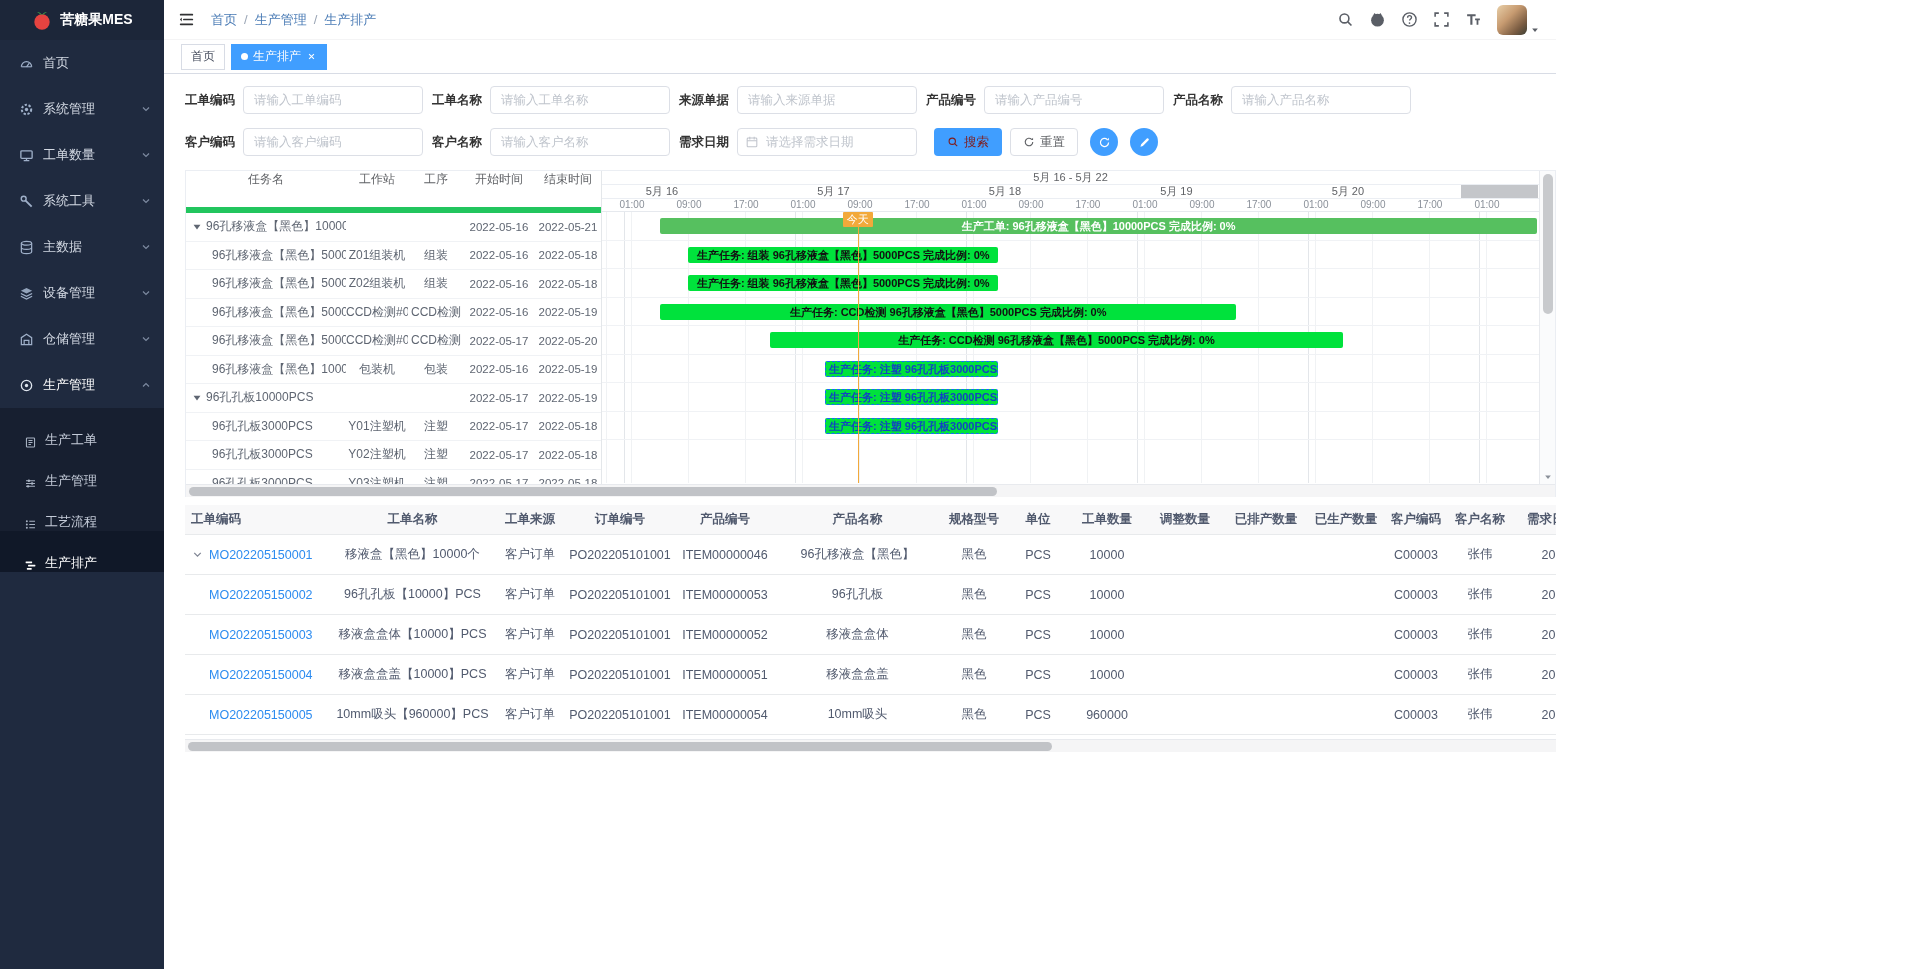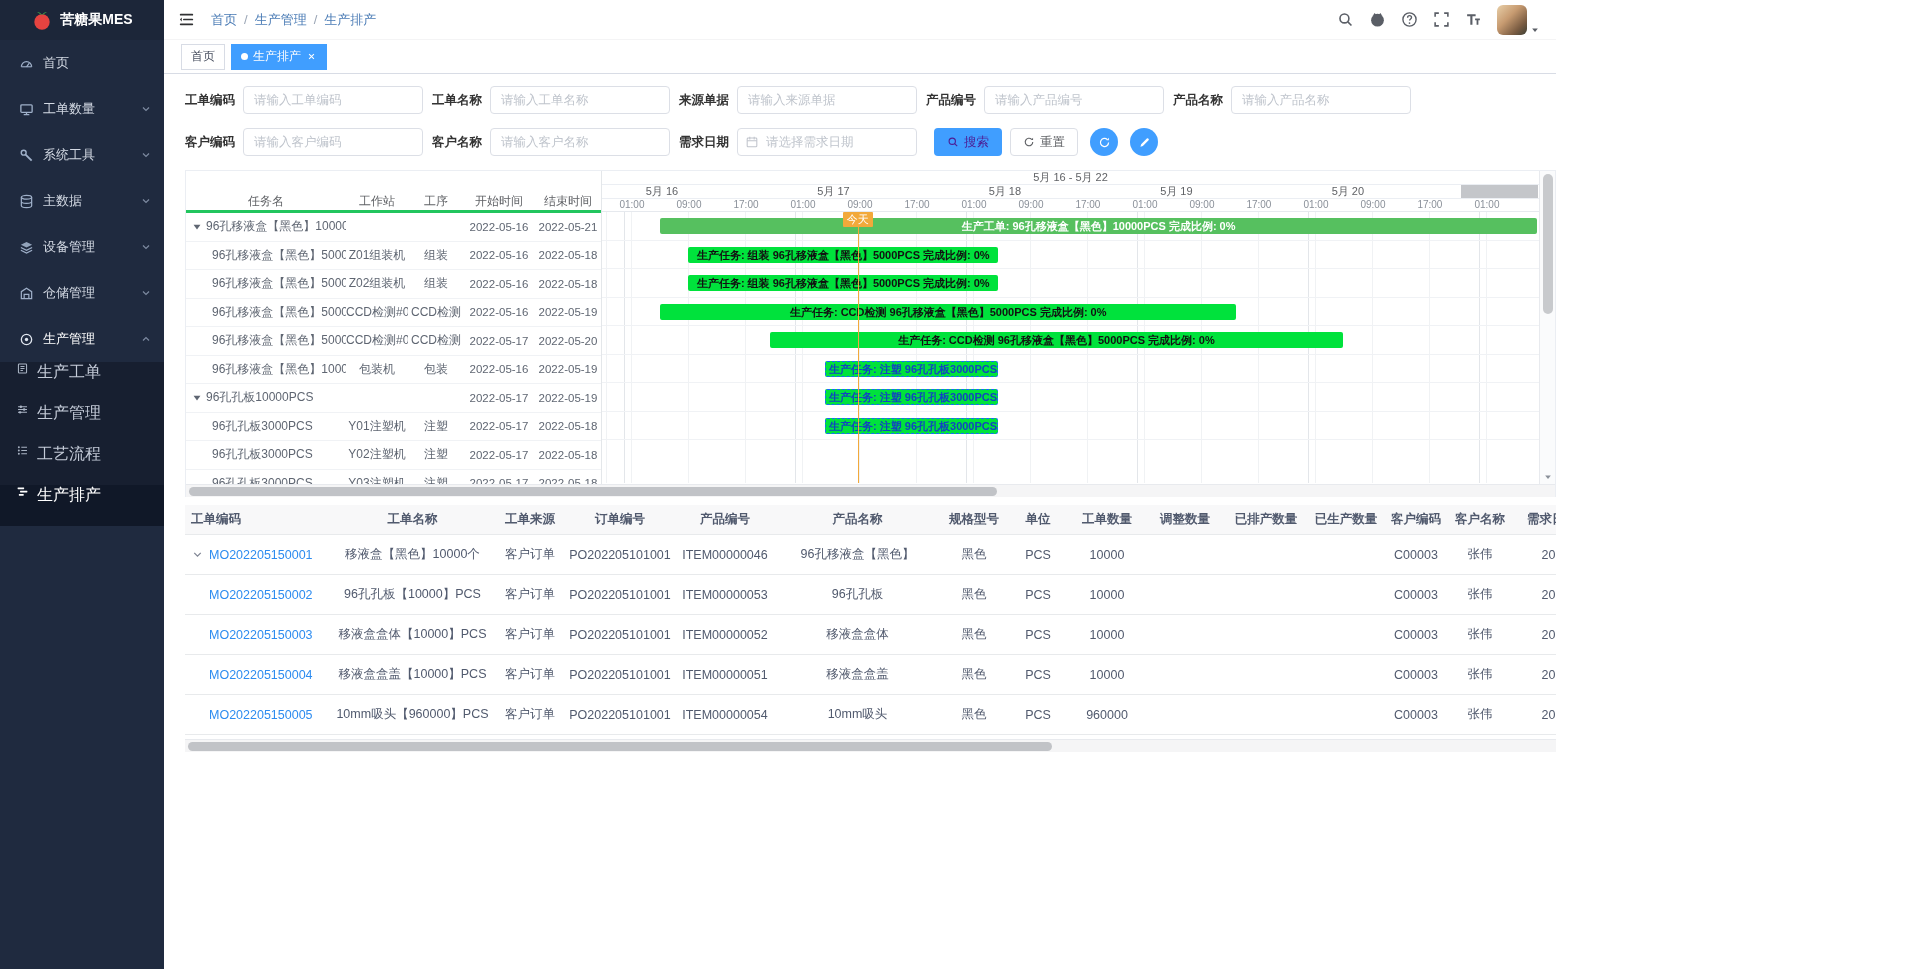--- a/index.html
+++ b/index.html
@@ -13,21 +13,21 @@
 .sidebar{position:absolute;left:0;top:0;width:164px;height:969px;background:#1f2a3f;z-index:5}
 .logo{height:40px;display:flex;align-items:center;justify-content:center;gap:7px;background:#1c2639;cursor:pointer}
 .logo .icon{width:22px;height:22px}
 .logo-text{color:#fff;font-size:14px;font-weight:bold}
 .menu-item{height:46px;display:flex;align-items:center;padding:0 12px 0 19px;color:#d3d9e3;font-size:13px;cursor:pointer}
 .menu-item .m-ic{width:15px;height:15px;margin-right:9px;color:#9fb0c9}
 .menu-item .chev{width:12px;height:12px;margin-left:auto;color:#7d8aa0}
 .menu-item.expanded{color:#fff}
 .menu-item.expanded .m-ic{color:#dfe5ee}
 .submenu{background:#171f30}
-.sub-item{height:41px;display:flex;align-items:flex-start;padding-left:16px;color:#c4cbd8;font-size:16px;cursor:pointer}
+.sub-item{height:41px;display:flex;align-items:flex-end;padding-left:24px;color:#c4cbd8;font-size:13px;cursor:pointer}
 .sub-item .s-ic{width:13px;height:13px;margin-right:8px;color:#aab4c4}
 .sub-item.active{background:#101828;color:#fff}
 .sub-item.active .s-ic{color:#fff}
 
 
 .main{position:absolute;left:164px;top:0;width:1392px;height:969px;background:#fff}
 .topbar{height:40px;display:flex;align-items:center;padding:0 16px 0 14px;border-bottom:1px solid #f4f4f5}
 .fold{width:17px;height:17px;color:#303133;cursor:pointer}
 .crumb{margin-left:16px;display:flex;align-items:center}
 .crumb-item{color:#4a7bb5;cursor:pointer}
@@ -49,30 +49,30 @@
 .filters{padding:12px 0 0 21px}
 .frow{display:flex;align-items:center;height:28px;margin-bottom:14px}
 .ffield{display:flex;align-items:center;margin-right:9px}
 .ffield label{font-size:12.5px;font-weight:bold;color:#333;margin-right:8px;white-space:nowrap}
 .finput{width:180px;height:28px;border:1px solid #dcdfe6;border-radius:4px;padding:0 10px;font-size:12.5px;color:#606266;outline:none;background:#fff;font-family:inherit}
 .finput::placeholder{color:#bfc4cc}
 .date-wrap{position:relative;display:inline-block}
 .date-wrap .cal{position:absolute;left:8px;top:7px;width:14px;height:14px;color:#c0c4cc;z-index:1}
 .finput.date-input{padding-left:28px}
 .btn{height:28px;border-radius:4px;font-size:12.5px;display:inline-flex;align-items:center;gap:5px;padding:0 12px;cursor:pointer;border:1px solid transparent;margin-left:8px;font-family:inherit}
-.btn-primary{background:#409eff;color:#4c1d95}
+.btn-primary{background:#409eff;color:#7f1d1d}
 .btn-plain{background:#fff;border-color:#dcdfe6;color:#606266}
 .btn .btn-ic{width:12px;height:12px}
 .btn-circle{width:28px;height:28px;border-radius:50%;background:#409eff;color:#fff;display:inline-flex;align-items:center;justify-content:center;border:none;margin-left:12px;cursor:pointer}
 .btn-circle .icon{width:13px;height:13px}
 
 
 .gantt{margin:10px 0 0 21px;width:1371px;display:flex;flex-wrap:wrap;font-size:12px;border:1px solid #ebeef3;border-bottom:none}
 .gt{width:416px;border-right:1px solid #e4e7ea}
-.gt-head{height:42px;display:flex;align-items:flex-end;border-bottom:3px solid #22c55e;color:#606266}
+.gt-head{height:42px;display:flex;align-items:flex-start;border-bottom:6px solid #22c55e;color:#606266}
 .gt-head .hc{text-align:center;flex:none}
 .hc0{width:160px}.hc1{width:62px}.hc2{width:56px}.hc3{width:70px}.hc4{width:68px}
 .gt-body{height:271px;overflow:hidden}
 .gt-row{height:28.5px;display:flex;align-items:center;border-bottom:1px solid #f0f2f5;color:#5f6672;cursor:pointer}
 .cc{flex:none;text-align:center;overflow:hidden;white-space:nowrap}
 .c0{width:160px;padding-left:6px;display:flex;align-items:center;text-align:left}
 .c0.child{padding-left:26px}
 .c1{width:62px}.c2{width:56px}.c3{width:70px}.c4{width:68px;font-size:11.5px}
 .c3{font-size:11.5px}
 .tree-caret{width:10px;height:10px;margin-right:4px;color:#5f6672}
@@ -133,20 +133,34 @@
               <path d="M2.5 11.5a5.5 5.5 0 1 1 11 0"></path>
               <path d="M8 11.5 11 7.5"></path>
               <path d="M2.5 11.5h11" stroke-width="1.2"></path>
             </svg>
           </span>
       <span>首页</span>
 
     </div>
         <div class="menu-item">
       <span class="icon m-ic">
+            <svg viewBox="0 0 16 16" fill="none" stroke="currentColor">
+              <circle cx="8" cy="8" r="5" stroke-width="2.2" stroke-dasharray="2.4 1.8"></circle>
+              <circle cx="8" cy="8" r="1.8" fill="currentColor" stroke="none"></circle>
+            </svg>
+          </span>
+      <span>系统管理</span>
+      <span class="icon chev">
+            <svg viewBox="0 0 16 16" fill="none" stroke="currentColor" stroke-width="1.6">
+              <path d="M4 6l4 4 4-4"></path>
+            </svg>
+          </span>
+    </div>
+        <div class="menu-item">
+      <span class="icon m-ic">
             <svg viewBox="0 0 16 16" fill="none" stroke="currentColor" stroke-width="1.4">
               <rect x="2" y="3" width="12" height="8" rx="1"></rect>
               <path d="M8 11v2.5M5 13.5h6"></path>
             </svg>
           </span>
       <span>工单数量</span>
       <span class="icon chev">
             <svg viewBox="0 0 16 16" fill="none" stroke="currentColor" stroke-width="1.6">
               <path d="M4 6l4 4 4-4"></path>
             </svg>

